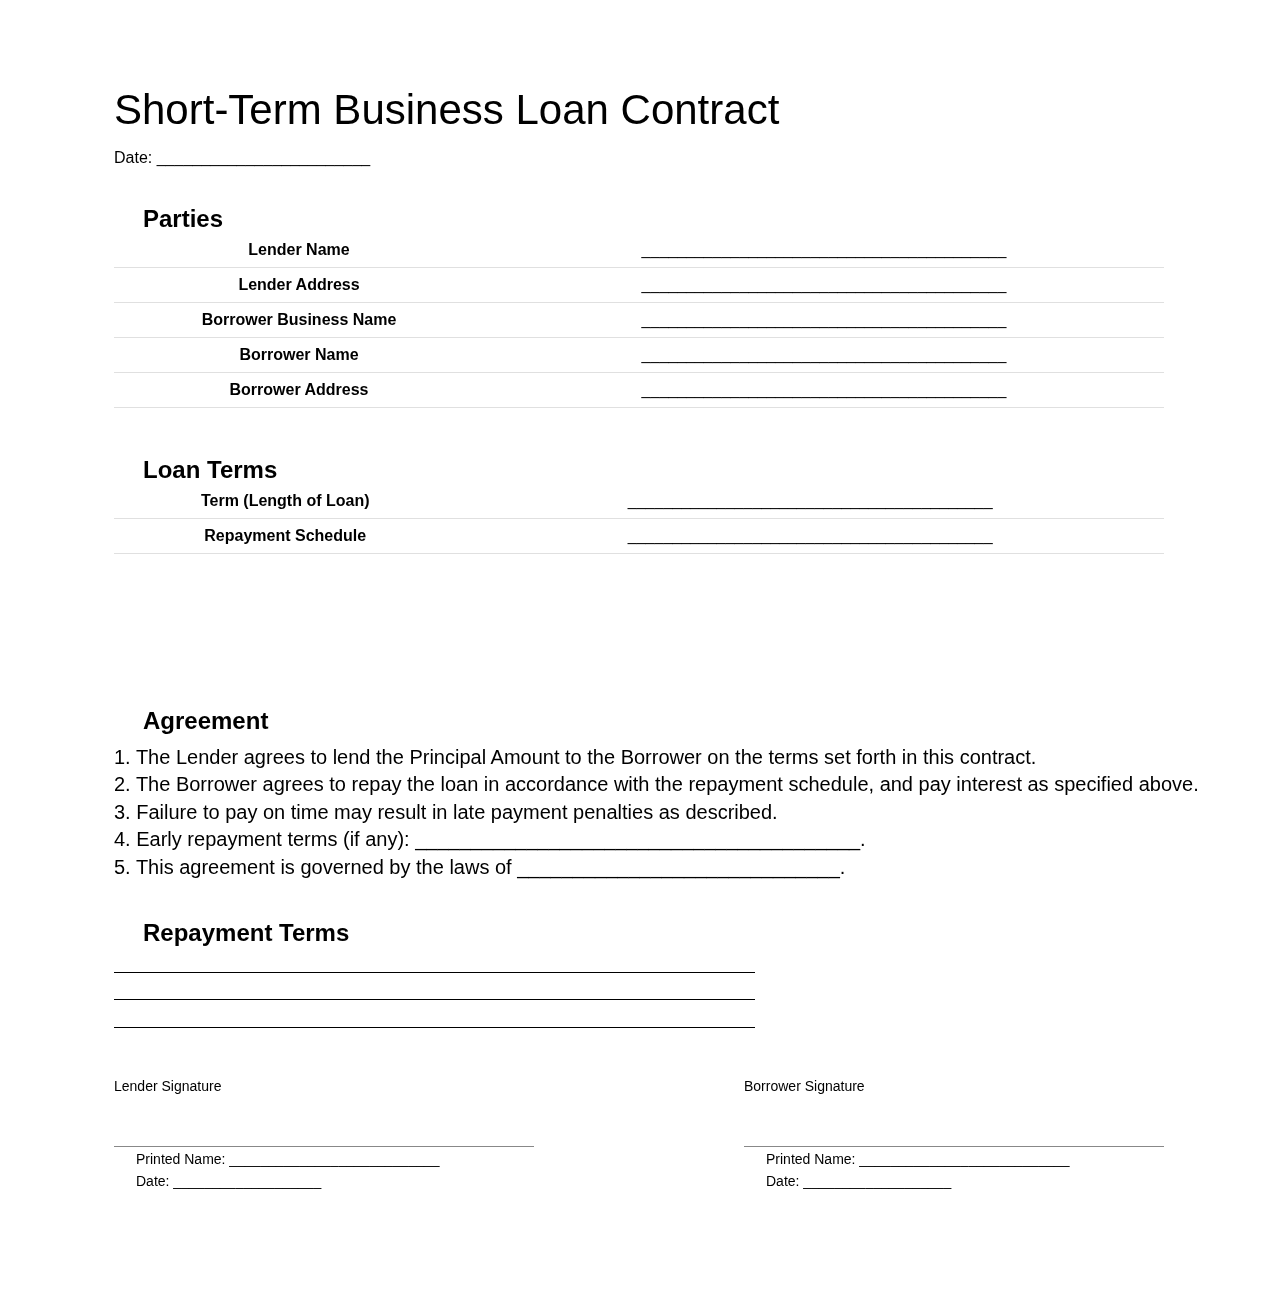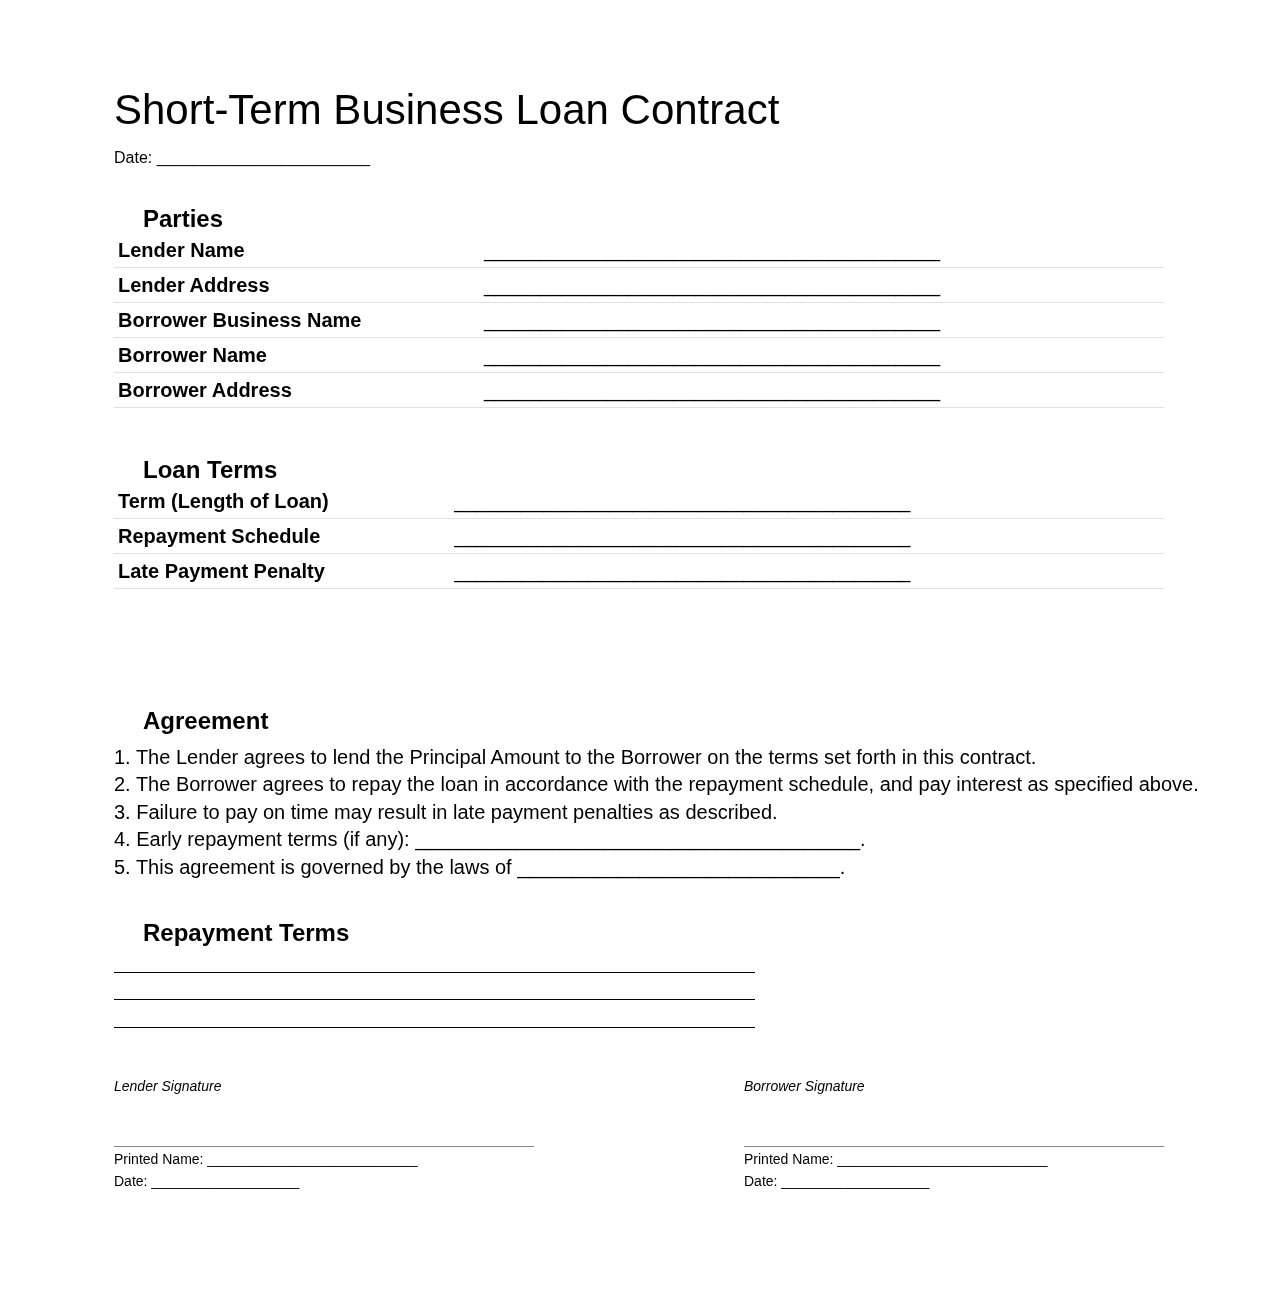--- a/index.html
+++ b/index.html
@@ -2,30 +2,30 @@
 <html><head>
 <meta charset="utf-8">
 <style>
   html, body { margin:0; padding:0; background:#ffffff; }
   body { width:1278px; height:1300px; position:relative; font-family:"Liberation Sans", sans-serif; color:#000; }
   .page { position:absolute; left:114px; top:0; width:1050px; }
   h1 { position:absolute; top:90px; left:0; margin:0; font-size:42px; font-weight:normal; line-height:40px; white-space:nowrap; }
   .date-line { position:absolute; top:148px; left:0; font-size:16px; line-height:20px; white-space:nowrap; }
   h2 { position:absolute; left:13px; margin:16px; font-size:24px; font-weight:bold; line-height:30px; white-space:nowrap; }
   table.fields { position:absolute; left:0; width:1050px; border-collapse:collapse; }
-  table.fields td { height:34px; border-bottom:1px solid #e0e0e0; padding:0 4px; font-size:20px; vertical-align:middle; white-space:nowrap; }
+  table.fields td { height:34px; border-bottom:1px solid #e0e0e0; padding:0 4px; font-size:16px; vertical-align:middle; white-space:nowrap;text-align:center; }
   table.fields td.lbl { font-weight:bold; }
   table.fields td.val { padding:0; }
   .clauses { position:absolute; top:744px; left:0; font-size:20px; line-height:27.4px; white-space:nowrap; }
   .add-lines { position:absolute; top:945px; left:0; }
   .add-lines div { width:641px; border-bottom:1px solid #000; height:26.5px; }
   .sig { position:absolute; top:1078px; width:420px; font-size:14px; }
-  .sig .title { line-height:16px;font-style:italic; }
+  .sig .title { line-height:16px; }
   .sig .sigline { margin-top:52px; border-bottom:1px solid #888; height:0; width:420px; }
-  .sig .meta { line-height:22px; margin-top:1px; }
+  .sig .meta { line-height:22px; margin-top:1px;margin-left:22px; }
 </style>
 </head>
 <body>
 
 <div class="page">
   <h1>Short-Term Business Loan Contract</h1>
   <div class="date-line">
     <span>Date:</span>
     <span>________________________</span>
   </div>
@@ -60,24 +60,20 @@
   <table class="fields" style="top:484px">
     <tbody>
     <tr>
       <td class="lbl">Term (Length of Loan)</td>
       <td class="val">_________________________________________</td>
     </tr>
     <tr>
       <td class="lbl">Repayment Schedule</td>
       <td class="val">_________________________________________</td>
     </tr>
-    <tr>
-      <td class="lbl">Late Payment Penalty</td>
-      <td class="val">_________________________________________</td>
-    </tr>
   </tbody>
     </table>
 
   <h2 style="top:690px">Agreement</h2>
   <div class="clauses">
     <div>1. The Lender agrees to lend the Principal Amount to the Borrower on the terms set forth in this contract.</div>
     <div>2. The Borrower agrees to repay the loan in accordance with the repayment schedule, and pay interest as specified above.</div>
     <div>3. Failure to pay on time may result in late payment penalties as described.</div>
     <div>4. Early repayment terms (if any): ________________________________________.</div>
     <div>5. This agreement is governed by the laws of _____________________________.</div>

